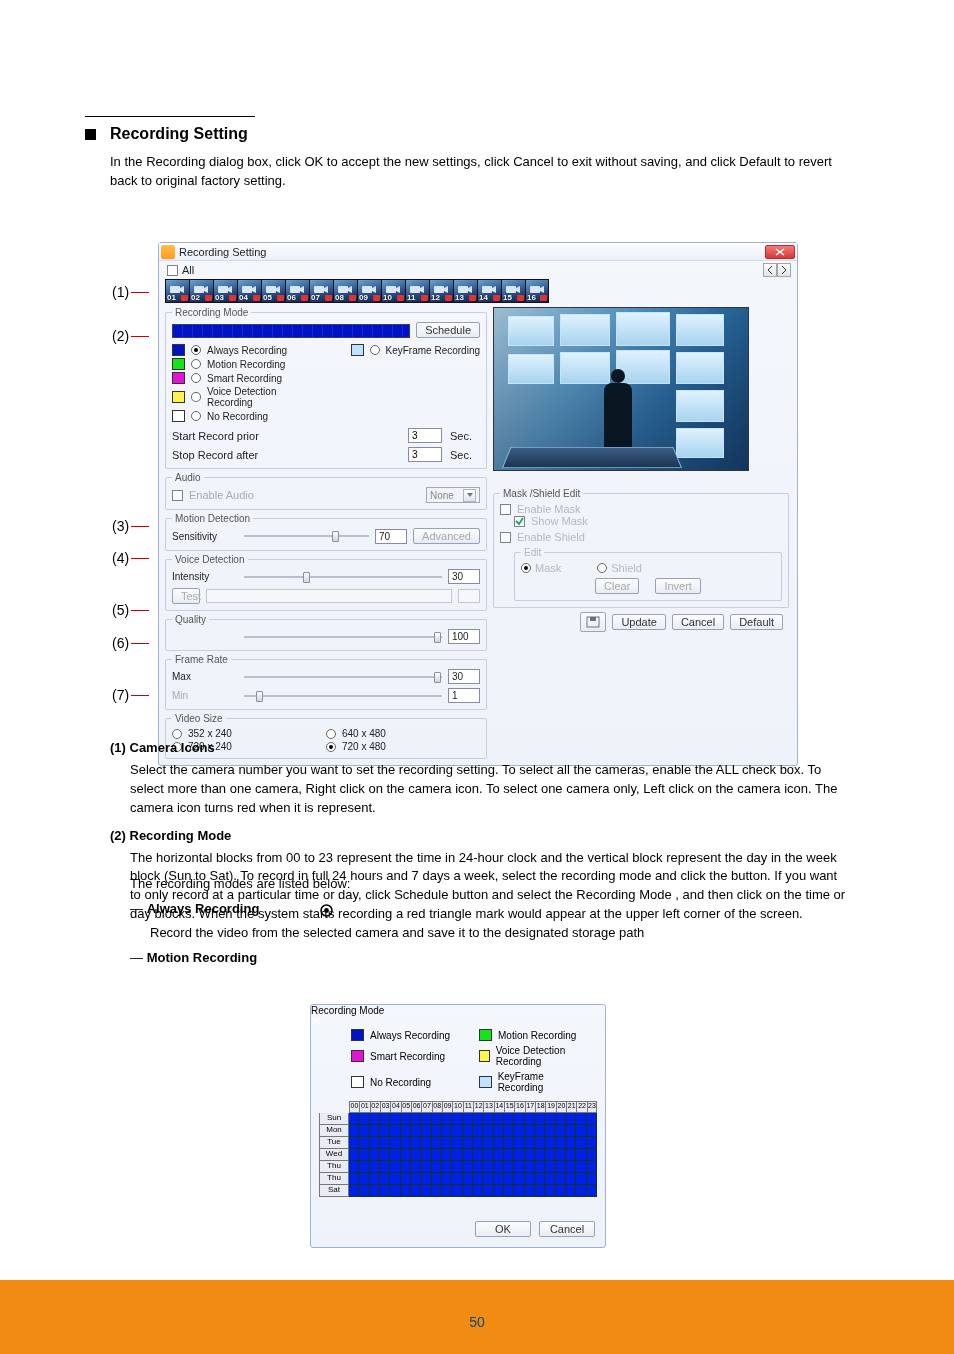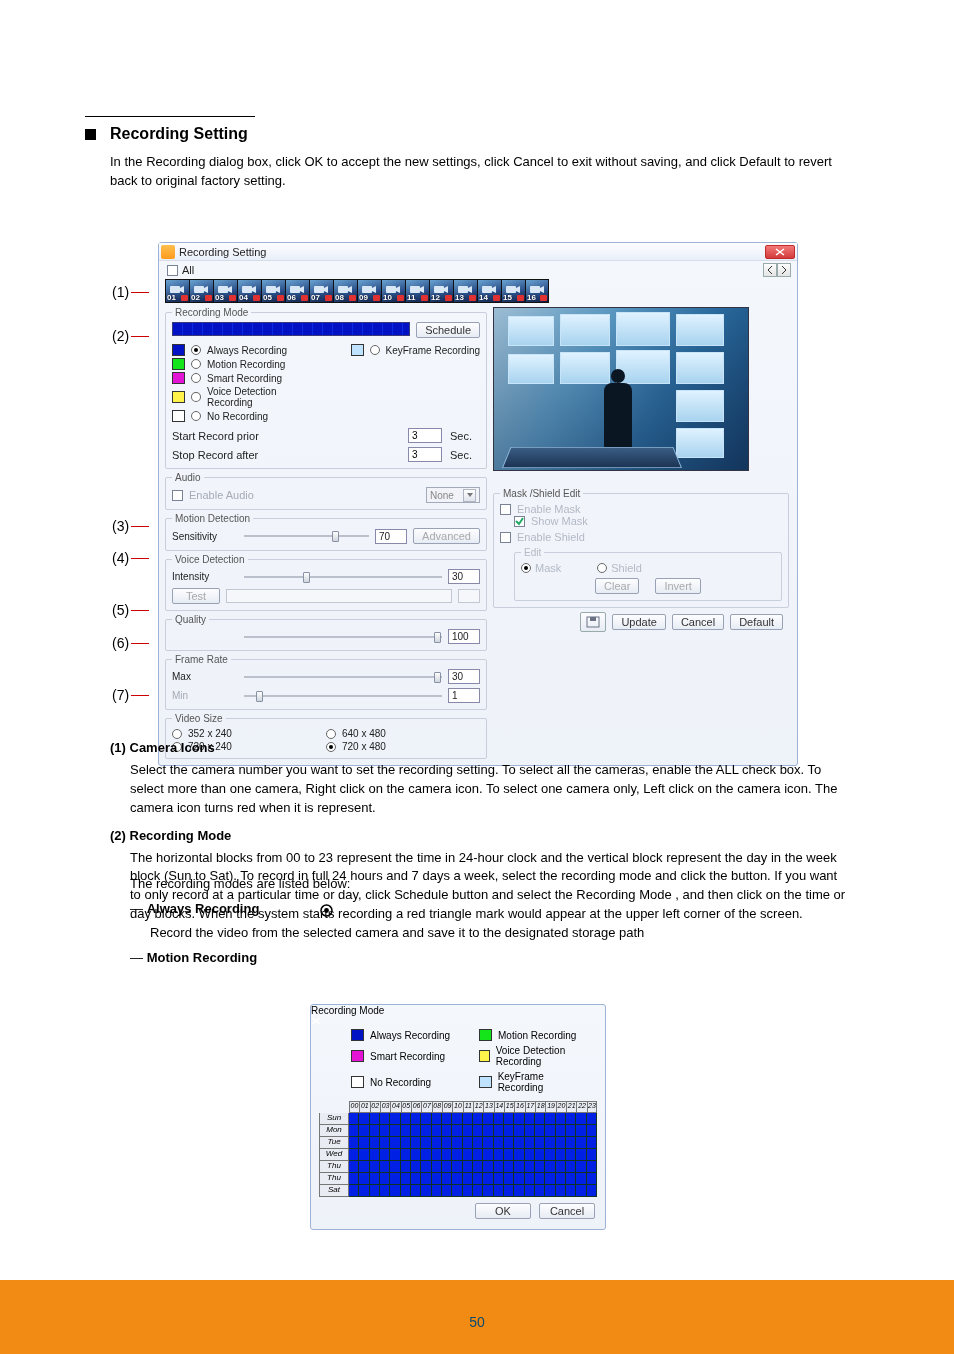--- a/index.html
+++ b/index.html
@@ -160,21 +160,21 @@
     border-radius: 2px;
     margin: 0; padding: 4px 6px 6px 6px;
     position: relative;
   }
   fieldset.fs > legend {
     font-size: 10px; padding: 0 3px; color: #555;
   }
 
   
   .mode-top {
-    display: flex; align-items: flex-start; gap: 6px;
+    display: flex; align-items: flex-end; gap: 6px;
   }
   .blue-bar {
     flex: 1;
     height: 14px;
     background: repeating-linear-gradient(90deg, #0012c4 0 9px, #0a2be6 9px 10px);
     border: 1px solid #3a3a7a;
   }
   .btn {
     border: 1px solid #98a2b4;
     background: linear-gradient(#fdfdff,#e7ecf4);
@@ -326,22 +326,21 @@
   }
   .schedule-shot .titlebar { height:18px; }
   .legend-grid {
     display: grid;
     grid-template-columns: 1fr 1fr;
     gap: 4px 18px;
     padding: 6px 16px 8px 40px;
   }
   .legend-item { display:flex; align-items:center; gap:6px; }
   .sched-table {
-    margin: 0 8px 0 8px;
-    font-style: italic;
+    margin: 0 8px 18px 8px;
   }
   .sched-header {
     display:flex;
   }
   .sched-header .day-col { width:30px; }
   .sched-header .hour-cell {
     width:10.4px; height:12px; border:1px solid #777; border-right:none;
     background:#e9ecf3; font-size:7px; text-align:center;
   }
   .sched-header .hour-cell:last-child { border-right:1px solid #777; }
@@ -683,21 +682,21 @@
           <legend>Voice Detection</legend>
           <div class="row">
             <span class="lab">Intensity</span>
             <div class="slider-shell">
               <div class="track"></div>
                 <div class="thumb" style="left:30%"></div>
             </div>
             <div class="num-box">30</div>
           </div>
           <div class="row" style="margin-top:4px;">
-            <button class="btn disabled" style="width:48px">Test</button>
+            <button class="btn disabled" style="width:28px">Test</button>
             <div style="flex:1; height:14px; border:1px solid #c2c7d2; background:#f6f7fb;"></div>
             <div style="width:22px; height:14px; border:1px solid #c2c7d2; background:#f6f7fb;"></div>
           </div>
         </fieldset>
 
         <fieldset class="fs">
           <legend>Quality</legend>
           <div class="row">
             <span class="lab"></span>
             <div class="slider-shell">

